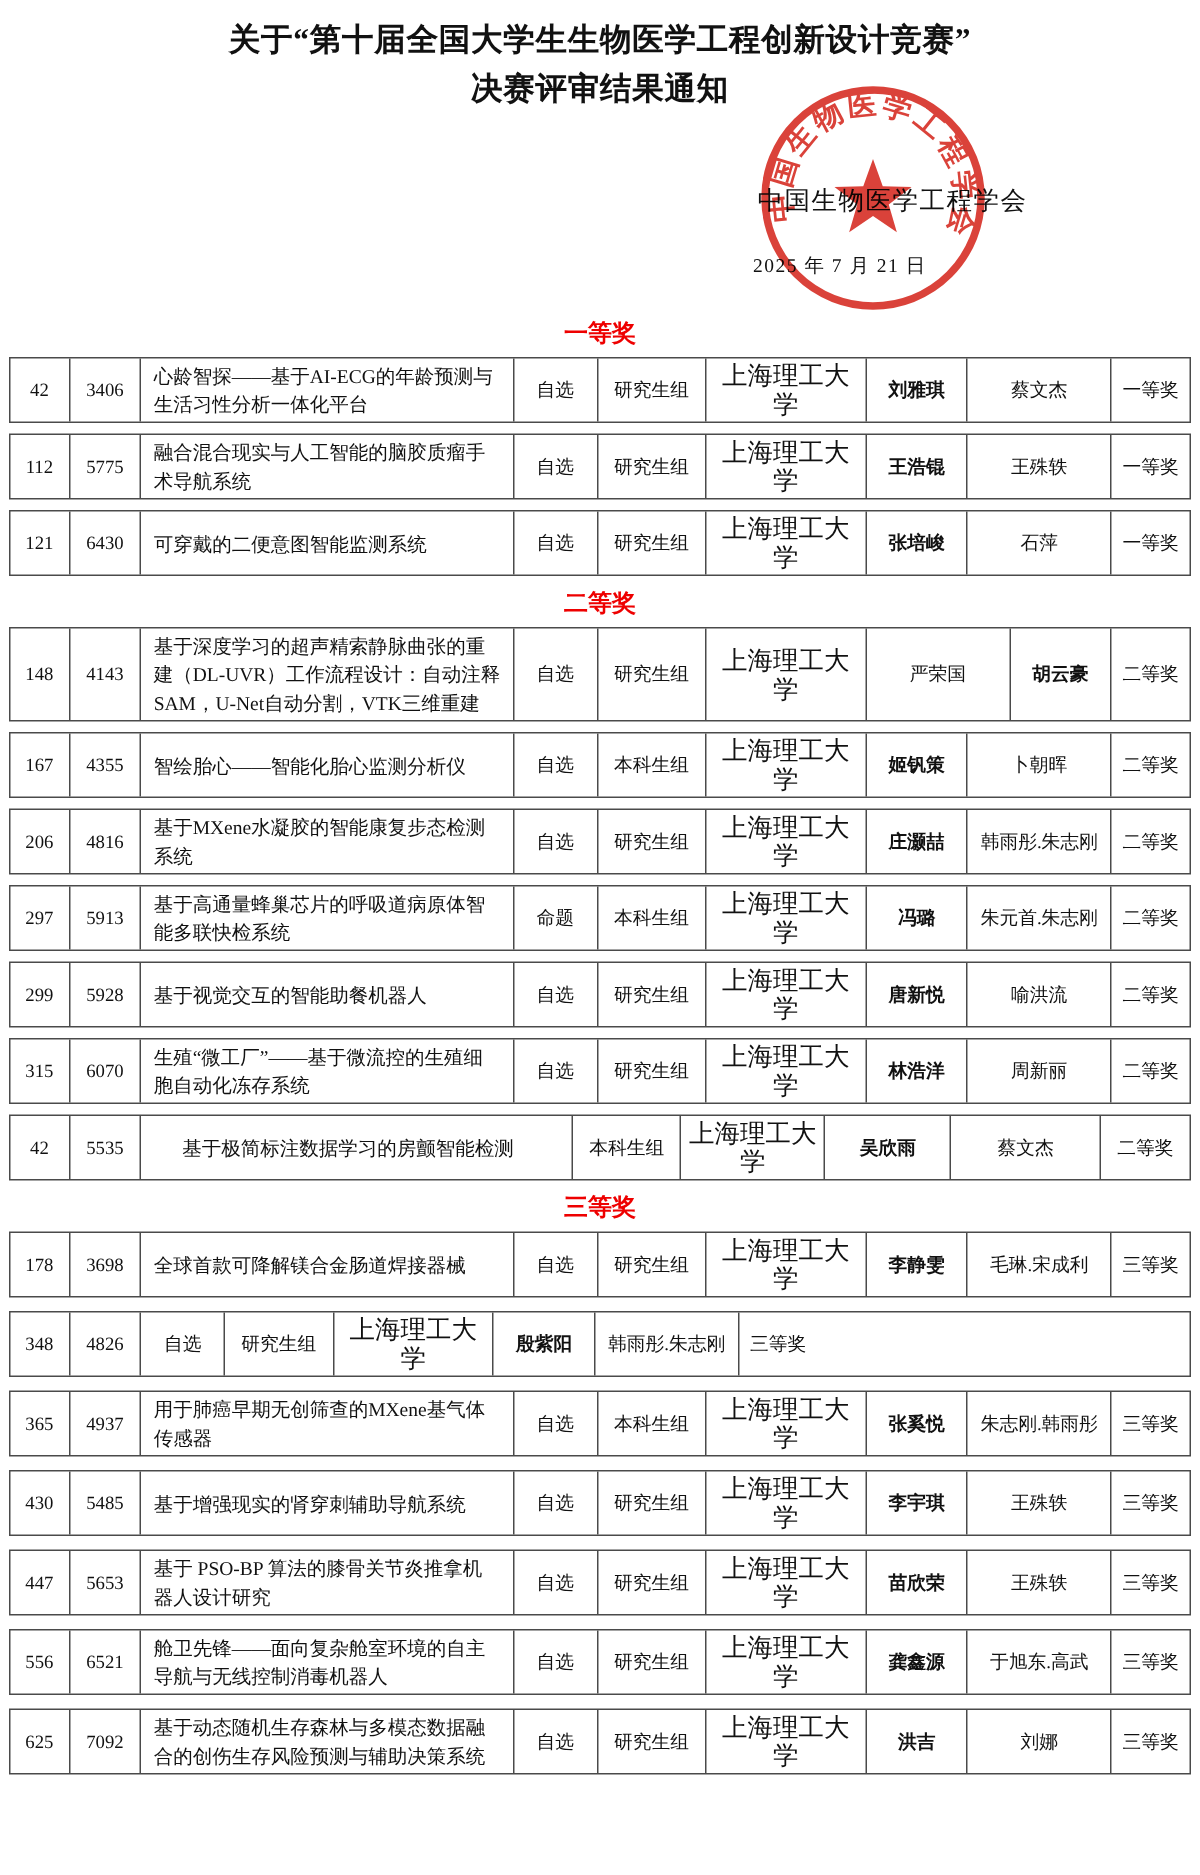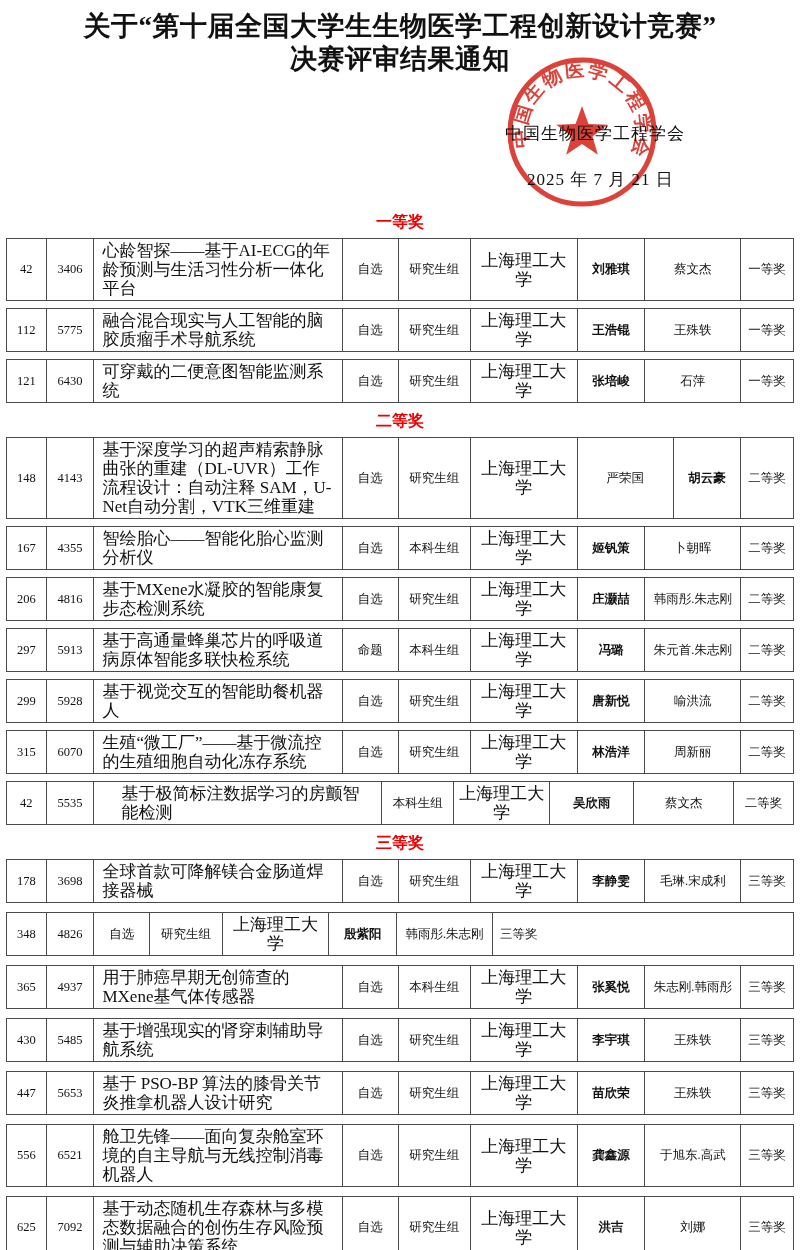--- a/index.html
+++ b/index.html
@@ -8,21 +8,21 @@
     width:800px;height:1250px;
     overflow:hidden;
     background:#fff;
     font-family:"Liberation Serif","DejaVu Serif",serif;
     color:#111;
   }
   
   .doc-title{
     margin:10px 0 0 0;
     text-align:center;
-    font-size:27px;
+    font-size:21px;
     font-weight:bold;
     line-height:33px;
     letter-spacing:.5px;
   }
   .salutation{
     margin:16px 0 0 0;
     padding:0 6px;
     font-size:14.5px;
   }
   .body-par{
@@ -33,22 +33,22 @@
     text-align:justify;
     text-indent:2em;
   }
   
   .sign-block{position:relative;height:130px;margin-top:4px;}
   .sign-org{
     position:absolute;top:42px;left:505px;
     font-size:17px;letter-spacing:1px;white-space:nowrap;
   }
   .sign-date{
-    position:absolute;top:88px;left:527px;
-    font-size:17px;letter-spacing:1px;white-space:nowrap;
+    position:absolute;top:88px;left:502px;
+    font-size:13px;letter-spacing:1px;white-space:nowrap;
   }
   .seal{
     position:absolute;left:502px;top:-30px;
     width:160px;height:160px;
     mix-blend-mode:multiply;
     opacity:.88;
     pointer-events:none;
   }
   
   .sections{padding:0 6px;}
@@ -73,21 +73,21 @@
     box-sizing:border-box;
     border-left:1px solid #4a4a4a;
     display:flex;align-items:center;justify-content:center;
     text-align:center;
     padding:2px 3px;
     min-height:23px;
   }
   .cell:first-child{border-left:none;}
   .c-no{width:4.9%;}
   .c-id{width:6.1%;}
-  .c-title{width:31.6%;justify-content:flex-start;text-align:left;padding:2px 8px;font-size:17px;}
+  .c-title{width:31.6%;justify-content:flex-start;text-align:left;padding:2px 8px;font-size:13px;}
   .c-type{width:7.1%;}
   .c-group{width:9.2%;}
   .c-school{width:13.6%;font-size:17px;}
   .c-author{width:8.6%;font-weight:bold;}
   .c-advisor{width:12.2%;}
   .c-award{width:6.7%;}
   .row.merged .c-title{width:36.6%;padding-left:27px;}
   .row.merged .c-group{width:9.2%;}
   .row.merged .c-school{width:12.2%;}
   .row.merged .c-author{width:10.7%;}

